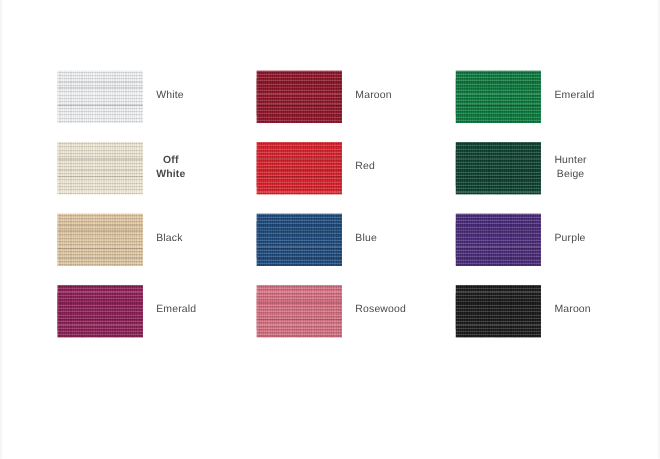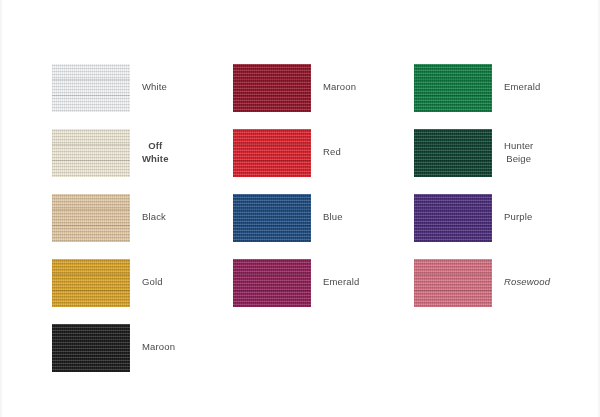--- a/index.html
+++ b/index.html
@@ -258,49 +258,40 @@
     <div class="swatch-cell">
       <div class="chip-wrap">
         <div class="chip" style="background-color: rgb(74, 43, 122);">
           <div class="chip-weave"></div>
           <div class="chip-seams"></div>
         </div>
       </div>
       <div class="swatch-label" style="color: rgb(74, 74, 74);">Purple</div>
     </div>
 
-    <div class="swatch-cell">
-      <div class="chip-wrap">
-        <div class="chip" style="background-color: rgb(217, 162, 39);">
-          <div class="chip-weave"></div>
-          <div class="chip-seams"></div>
-        </div>
-      </div>
-      <div class="swatch-label" style="color: rgb(74, 74, 74);">Gold</div>
-    </div>
 
 
     <div class="swatch-cell">
       <div class="chip-wrap">
         <div class="chip" style="background-color: rgb(141, 31, 86);">
           <div class="chip-weave"></div>
           <div class="chip-seams"></div>
         </div>
       </div>
       <div class="swatch-label" style="color: rgb(74, 74, 74);">Emerald</div>
     </div>
 
     <div class="swatch-cell">
       <div class="chip-wrap">
         <div class="chip" style="background-color: rgb(213, 111, 128);">
           <div class="chip-weave"></div>
           <div class="chip-seams"></div>
         </div>
       </div>
-      <div class="swatch-label" style="color: rgb(74, 74, 74); font-style: italic;">Rosewood</div>
+      <div class="swatch-label" style="color: rgb(74, 74, 74);">Rosewood</div>
     </div>
 
 
     <div class="swatch-cell">
       <div class="chip-wrap">
         <div class="chip" style="background-color: rgb(27, 27, 27);">
           <div class="chip-weave"></div>
           <div class="chip-seams"></div>
         </div>
       </div>

